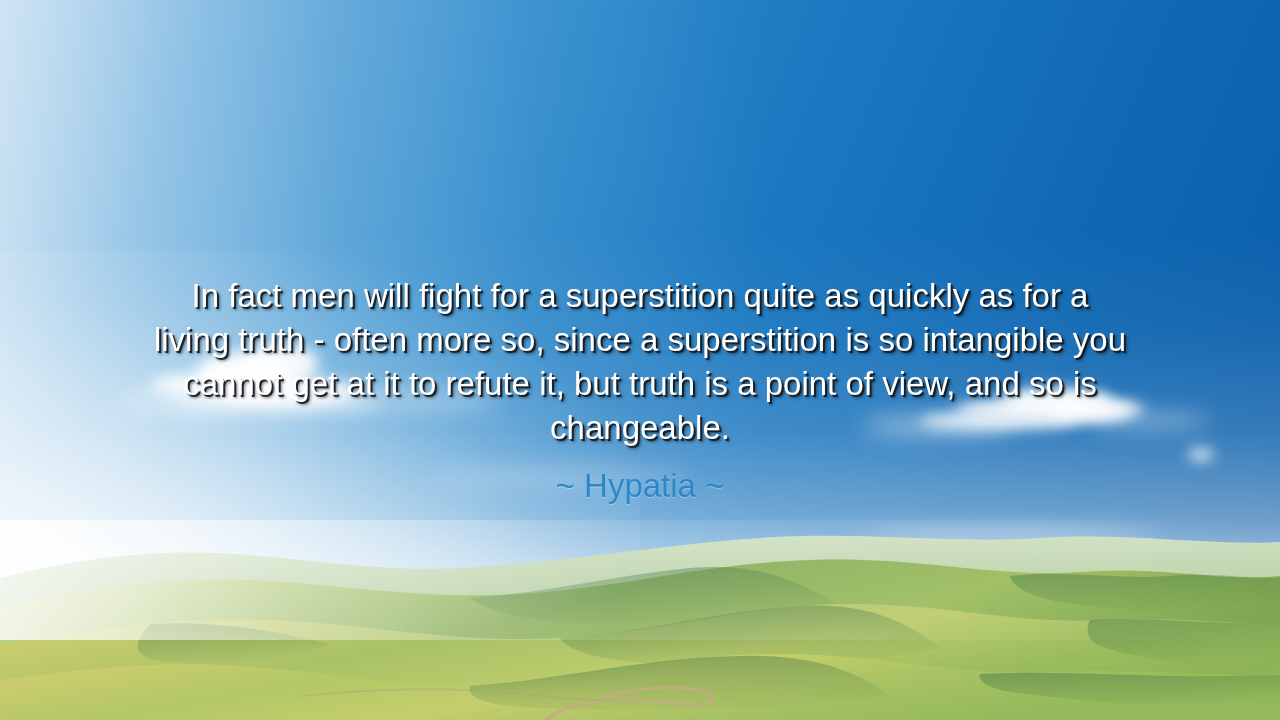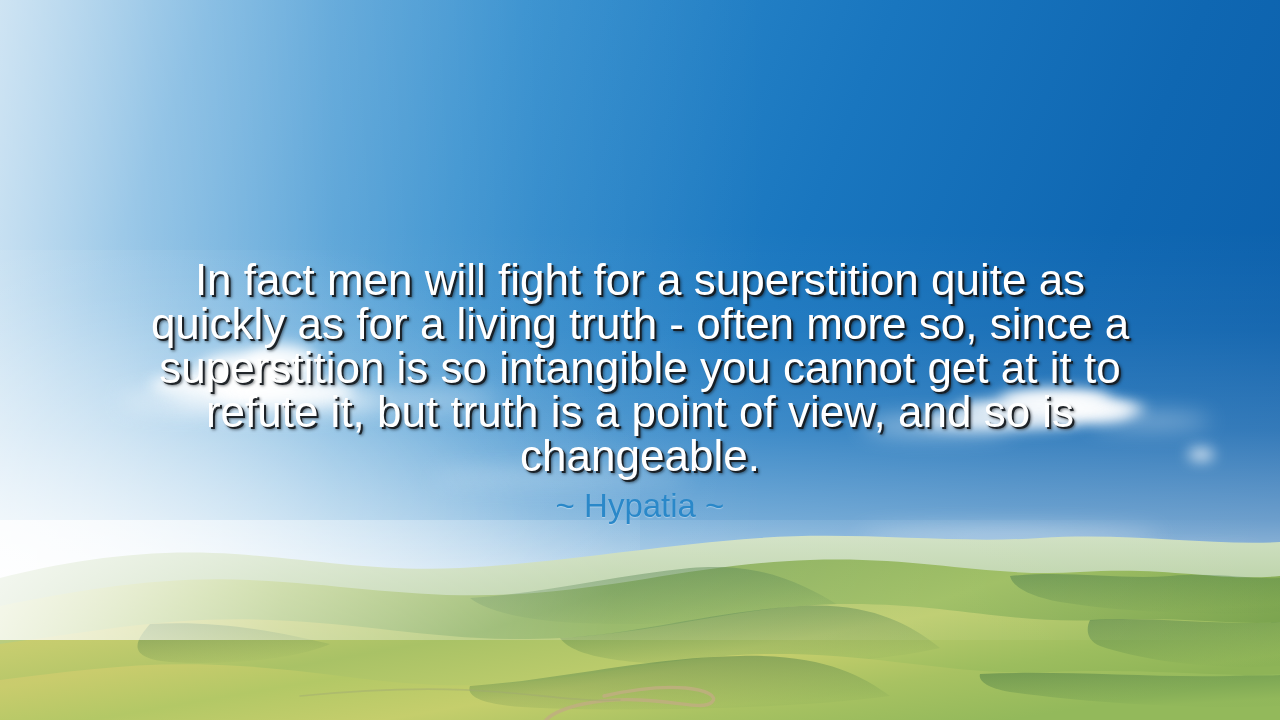--- a/index.html
+++ b/index.html
@@ -97,24 +97,24 @@
   
   .text-wrap {
     position: absolute;
     left: 0;
     top: 258px;
     width: 1280px;
     text-align: center;
     z-index: 30;
   }
   .quote {
-    margin: 0 auto;
+    margin: 16px auto;
     width: 980px;
     color: #ffffff;
-    font-size: 44px;
+    font-size: 33px;
     line-height: 44px;
     font-weight: 400;
     letter-spacing: 0px;
     text-shadow:
       2px 2px 0px rgba(22,26,30,0.92),
       3px 3px 3px rgba(15,20,25,0.55);
   }
   .author {
     margin: 8px auto 0 auto;
     color: #2a88c9;

